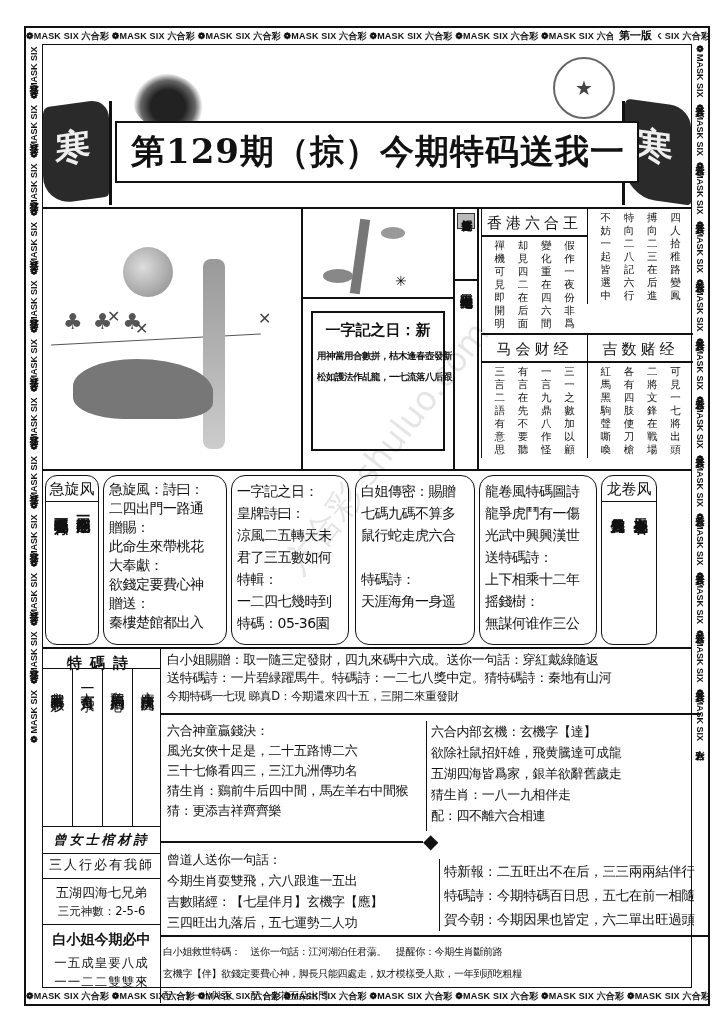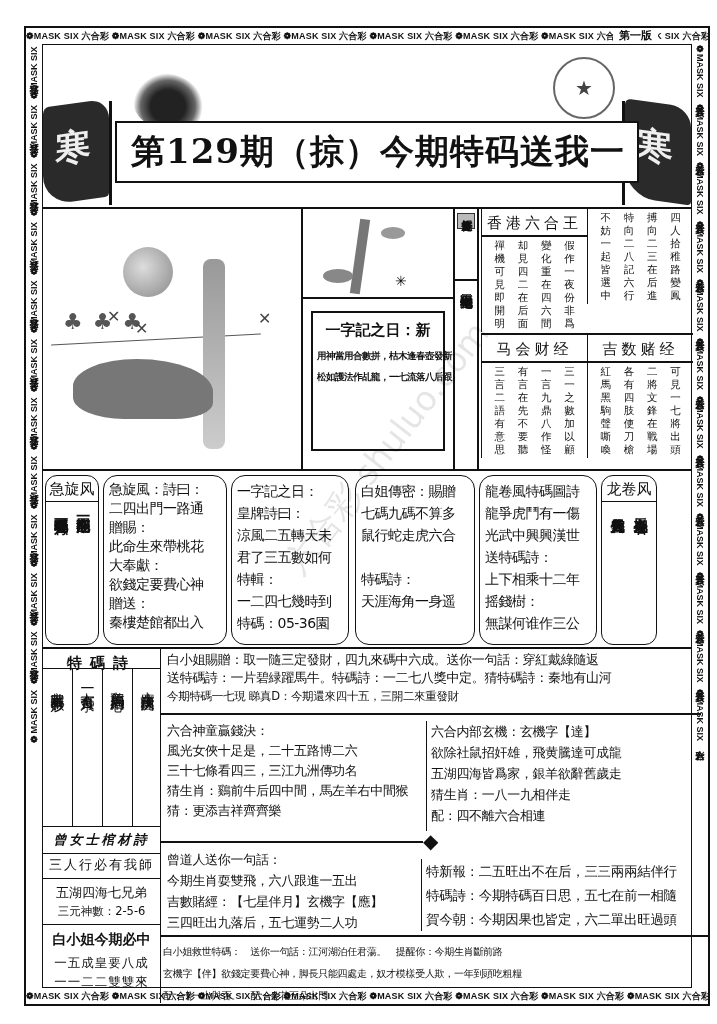--- a/index.html
+++ b/index.html
@@ -87,21 +87,21 @@
   .bai .h { font: bold 14px "DejaVu Sans", sans-serif; margin-bottom: 4px; }
   .bai .l { font: 12.5px "DejaVu Serif", serif; letter-spacing: 1px; line-height: 19px; white-space: nowrap; }
 
   .rmain { position: absolute; left: 118px; top: 0; right: 0; height: 354px; }
   .blk { position: absolute; font: 13px "DejaVu Sans", sans-serif; line-height: 18px; white-space: nowrap; letter-spacing: -0.3px; }
   .blk .ln { overflow: hidden; }
   .b-bai { left: 6px; top: 2px; width: 520px; }
   .b-liuhe { left: 6px; top: 72px; width: 260px; height: 110px; border-right: 1.5px solid #111; line-height: 20px; }
   .b-neibu { left: 270px; top: 72px; width: 260px; line-height: 21px; }
   .b-zeng { left: 6px; top: 200px; width: 270px; line-height: 21px; }
-  .b-texin { left: 260px; top: 210px; width: 260px; line-height: 24px; font-size: 13.5px; border-left: 1.5px solid #111; padding-left: 4px; }
+  .b-texin { left: 278px; top: 210px; width: 260px; line-height: 24px; font-size: 13.5px; border-left: 1.5px solid #111; padding-left: 4px; }
   .b-baijiu { left: 2px; top: 292px; width: 530px; line-height: 22px; font-size: 10px; }
   .hline { position: absolute; height: 1.5px; background: #111; }
   .ornament { position: absolute; font-size: 20px; color: #111; }
   .watermark { position: absolute; left: 190px; top: 380px; font: 34px "DejaVu Sans", sans-serif; color: rgba(0,0,0,0.1); transform: rotate(-52deg); white-space: nowrap; pointer-events: none; }
 </style>
 </head>
 <body>
 
 <div class="page">
   <div class="strip-h strip-top">❁MASK SIX 六合彩 ❁MASK SIX 六合彩 ❁MASK SIX 六合彩 ❁MASK SIX 六合彩 ❁MASK SIX 六合彩 ❁MASK SIX 六合彩 ❁MASK SIX 六合彩 ❁MASK SIX 六合彩 ❁MASK SIX 六合彩</div>

